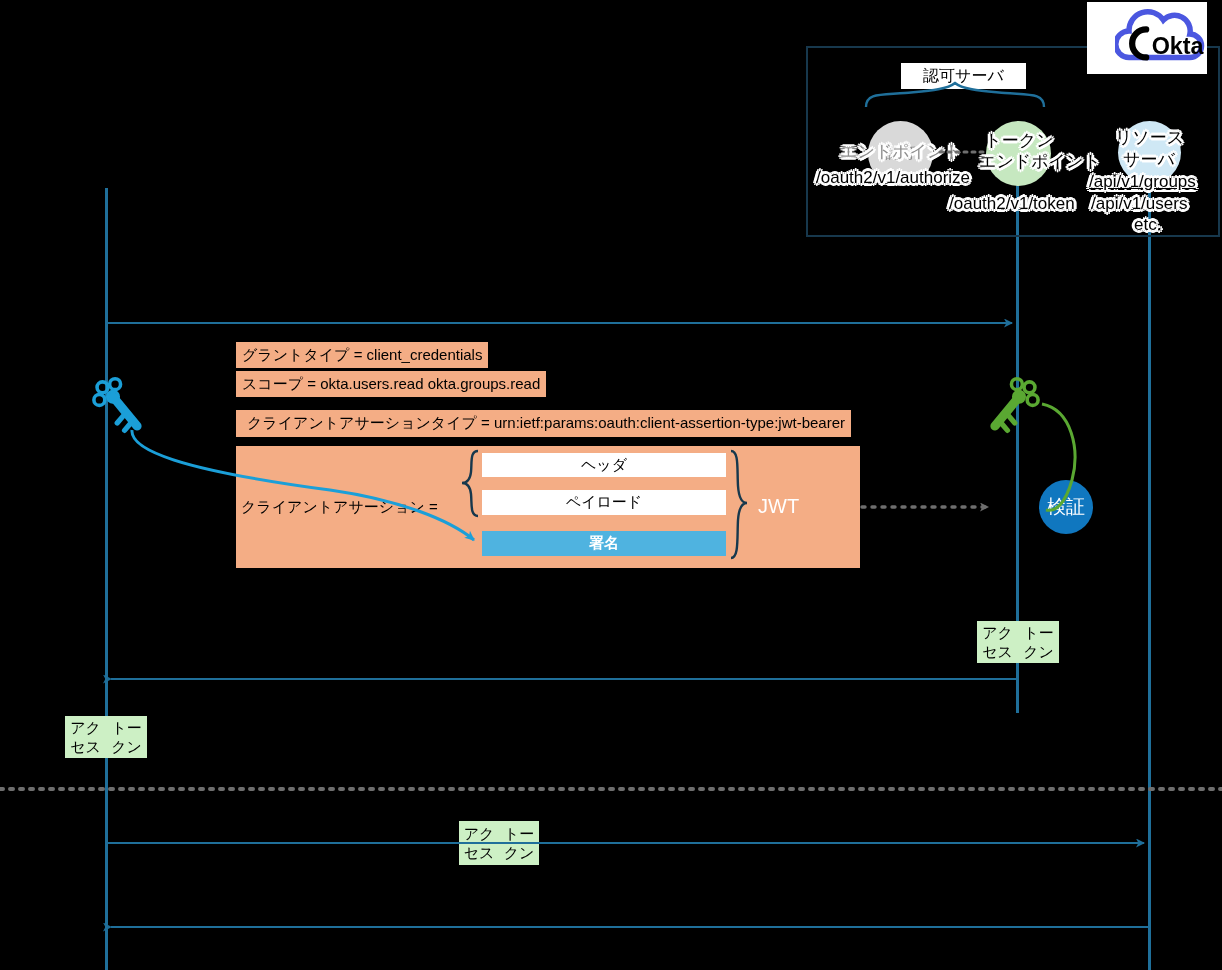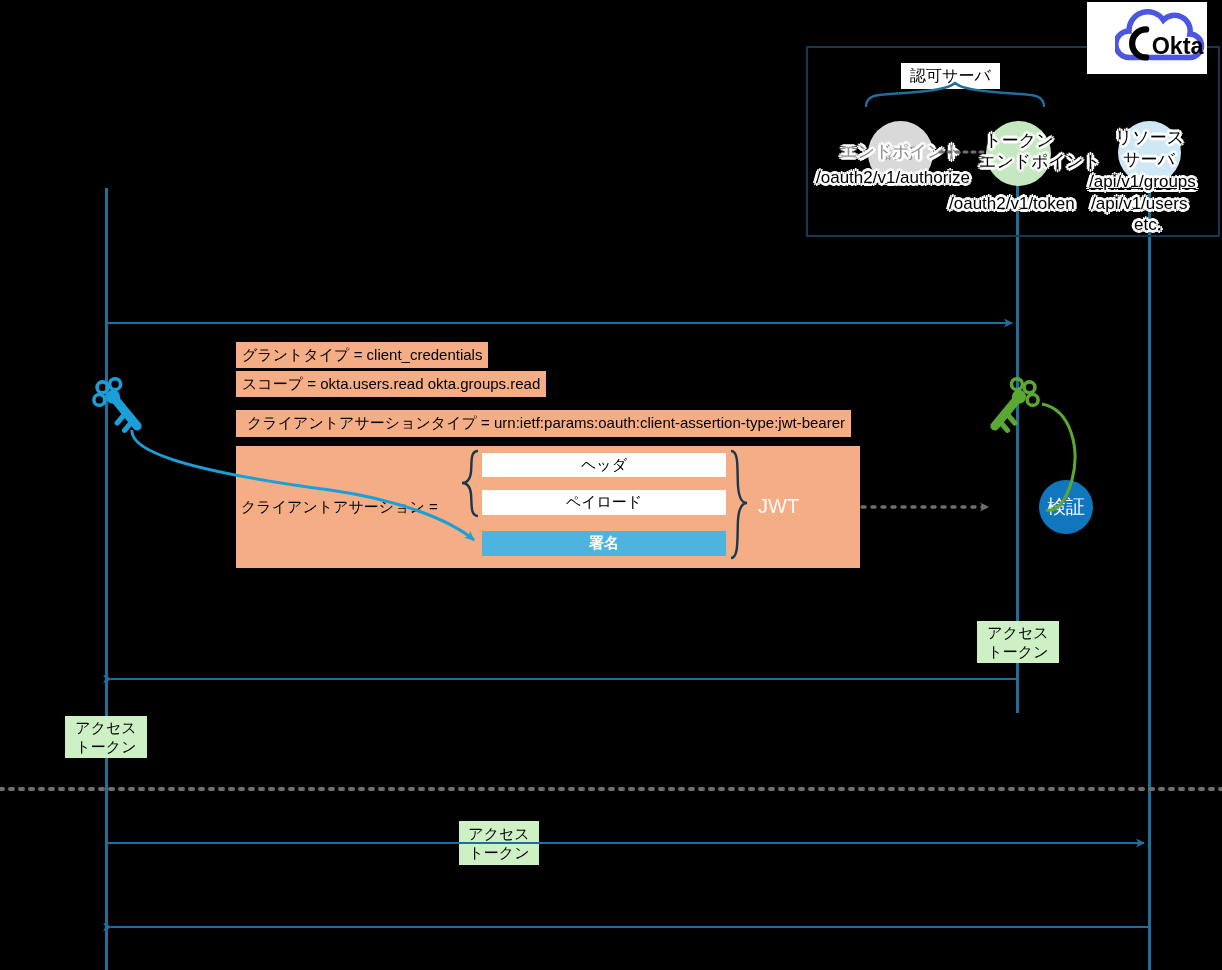--- a/index.html
+++ b/index.html
@@ -40,21 +40,21 @@
     background: #ffffff;
     display: flex; align-items: center; justify-content: center; padding-left: 28px;
   }
 
   
   .white-chip {
     position: absolute;
     background: #ffffff;
     color: #000000;
     font-size: 16px;
-    padding: 3px 9px;
+    padding: 3px 22px;
     white-space: nowrap;
     line-height: 1.25;
   }
 
   
   .node-circle {
     position: absolute;
     border-radius: 50%;
     display: flex;
     flex-direction: column;
@@ -123,21 +123,20 @@
 
   
   .green-chip {
     position: absolute;
     background: #cdf0c5;
     color: #000000;
     font-size: 15px;
     text-align: center;
     line-height: 1.3;
     display: flex;
-    flex-direction: column;
     align-items: center;
     justify-content: center;
   }
 
   
   .verify-circle {
     position: absolute;
     border-radius: 50%;
     background: #1077bf;
     color: #ffffff;

